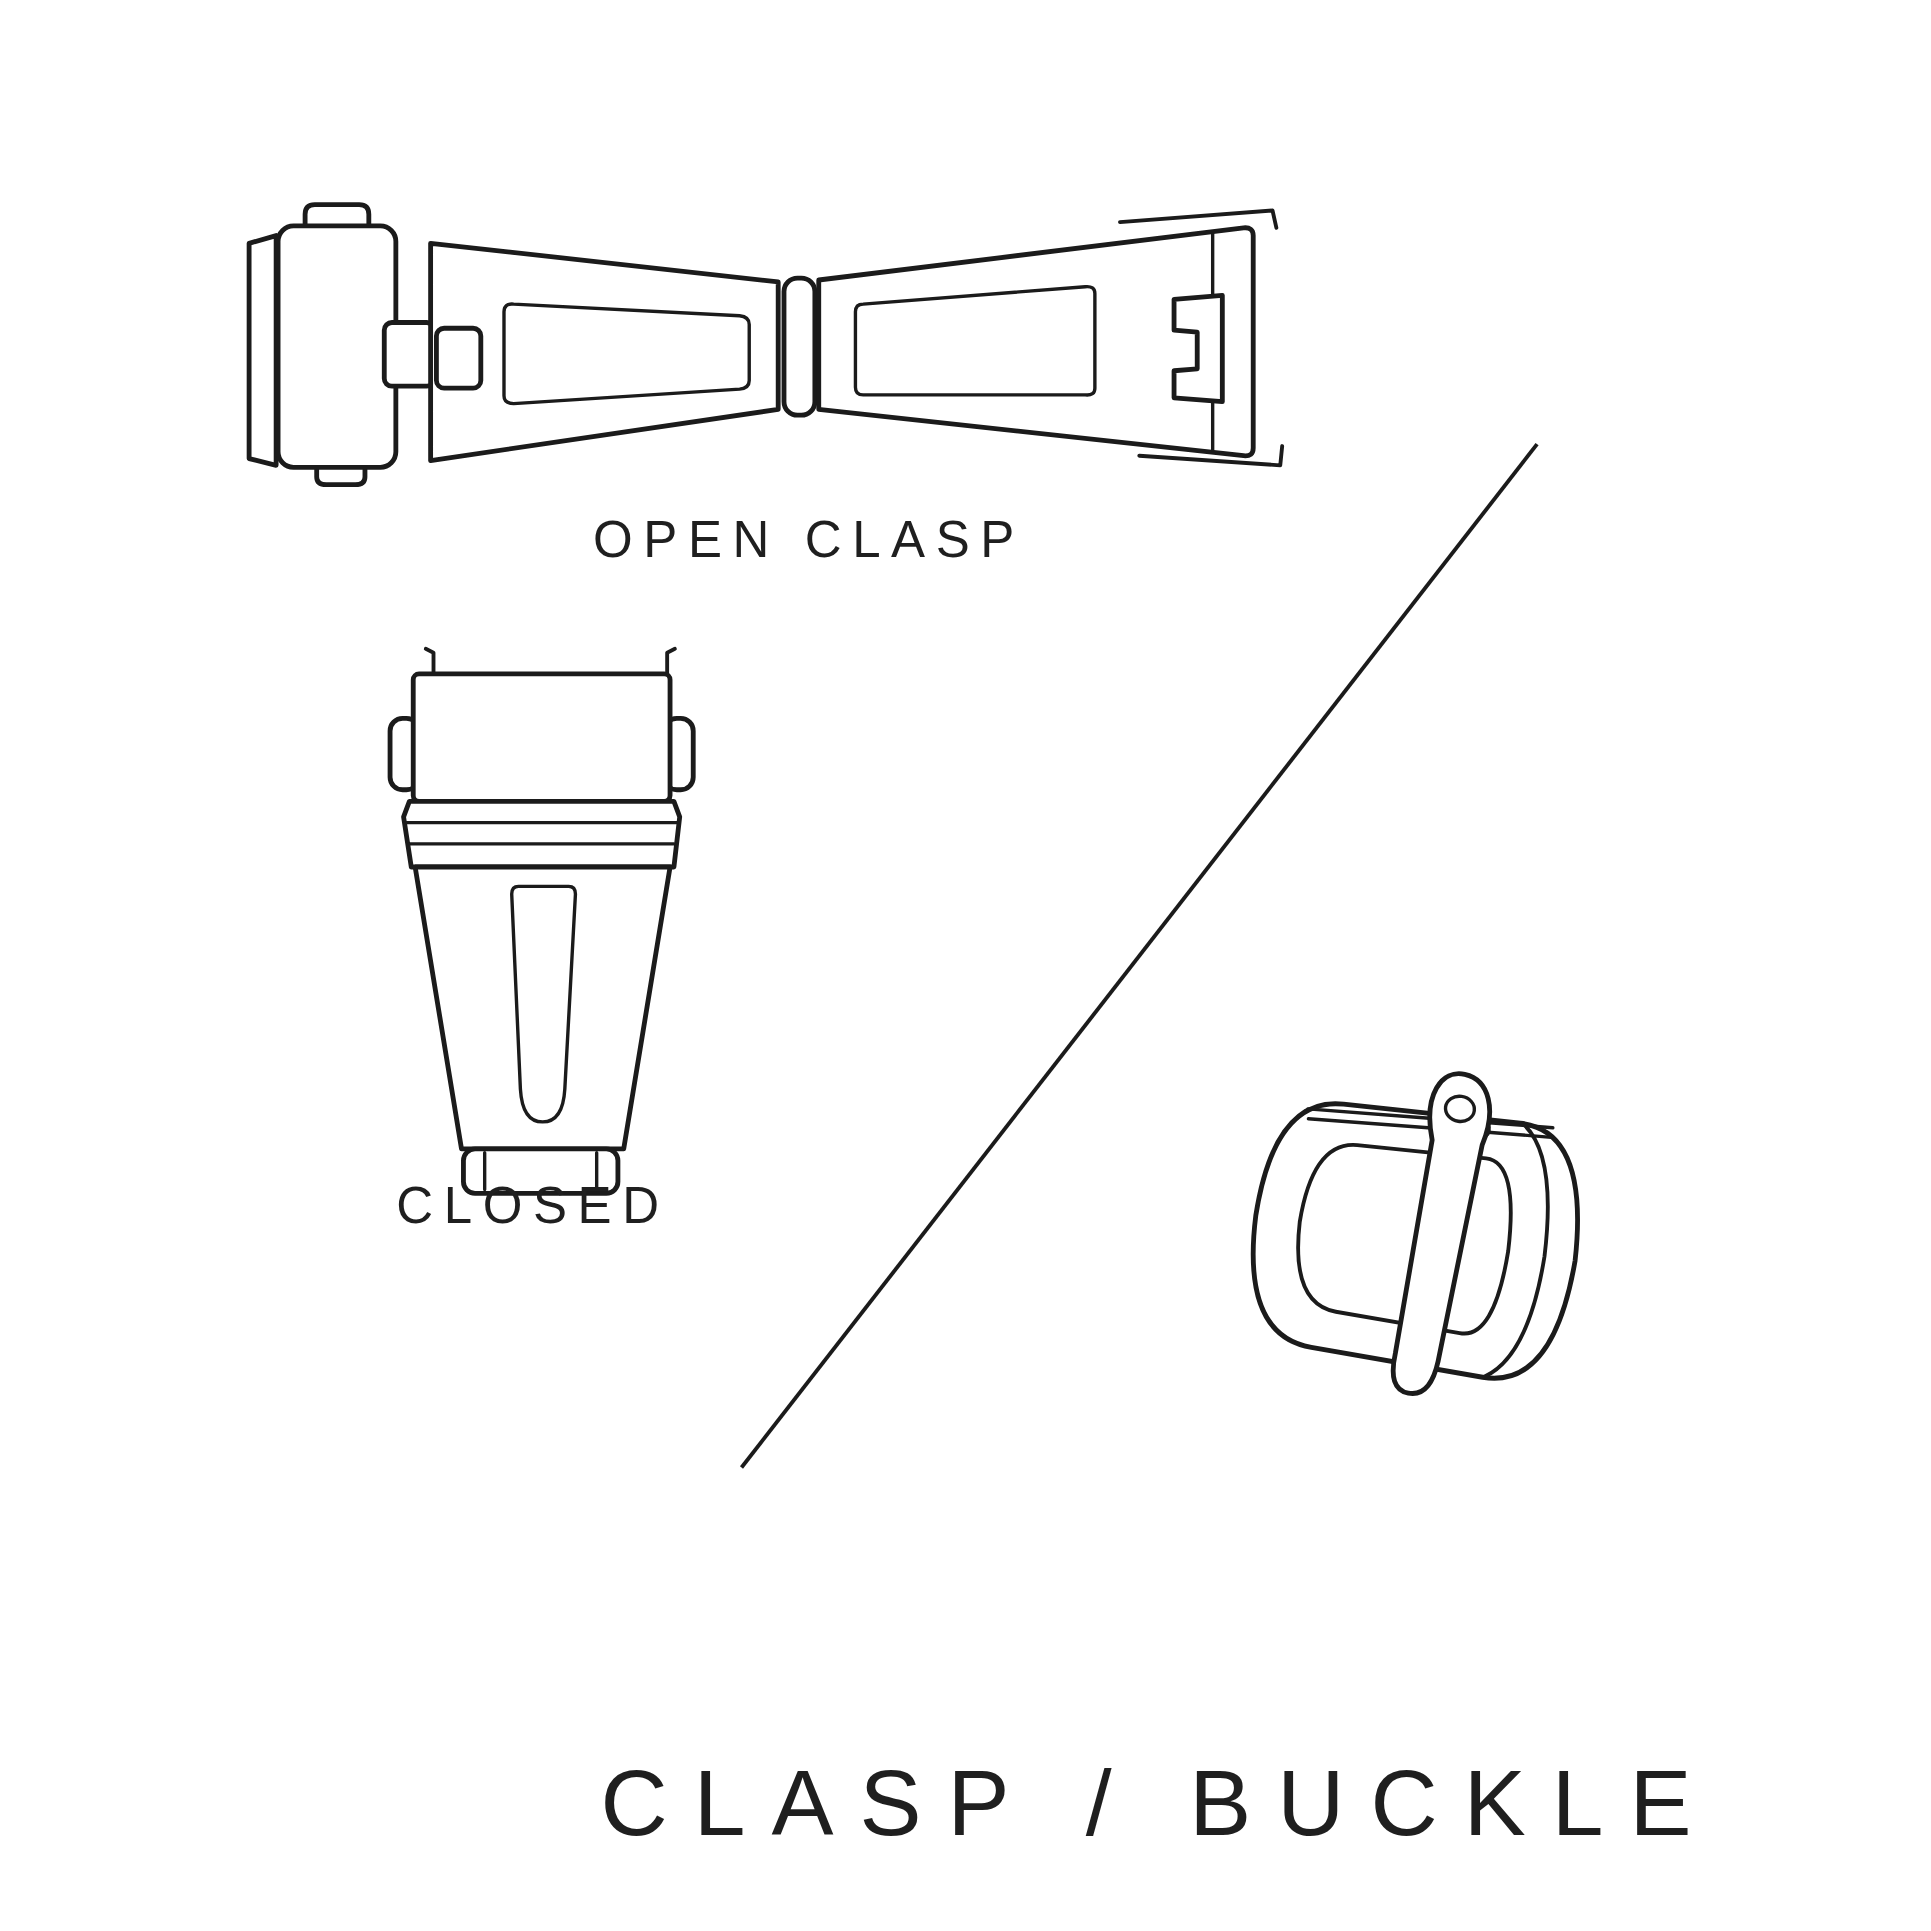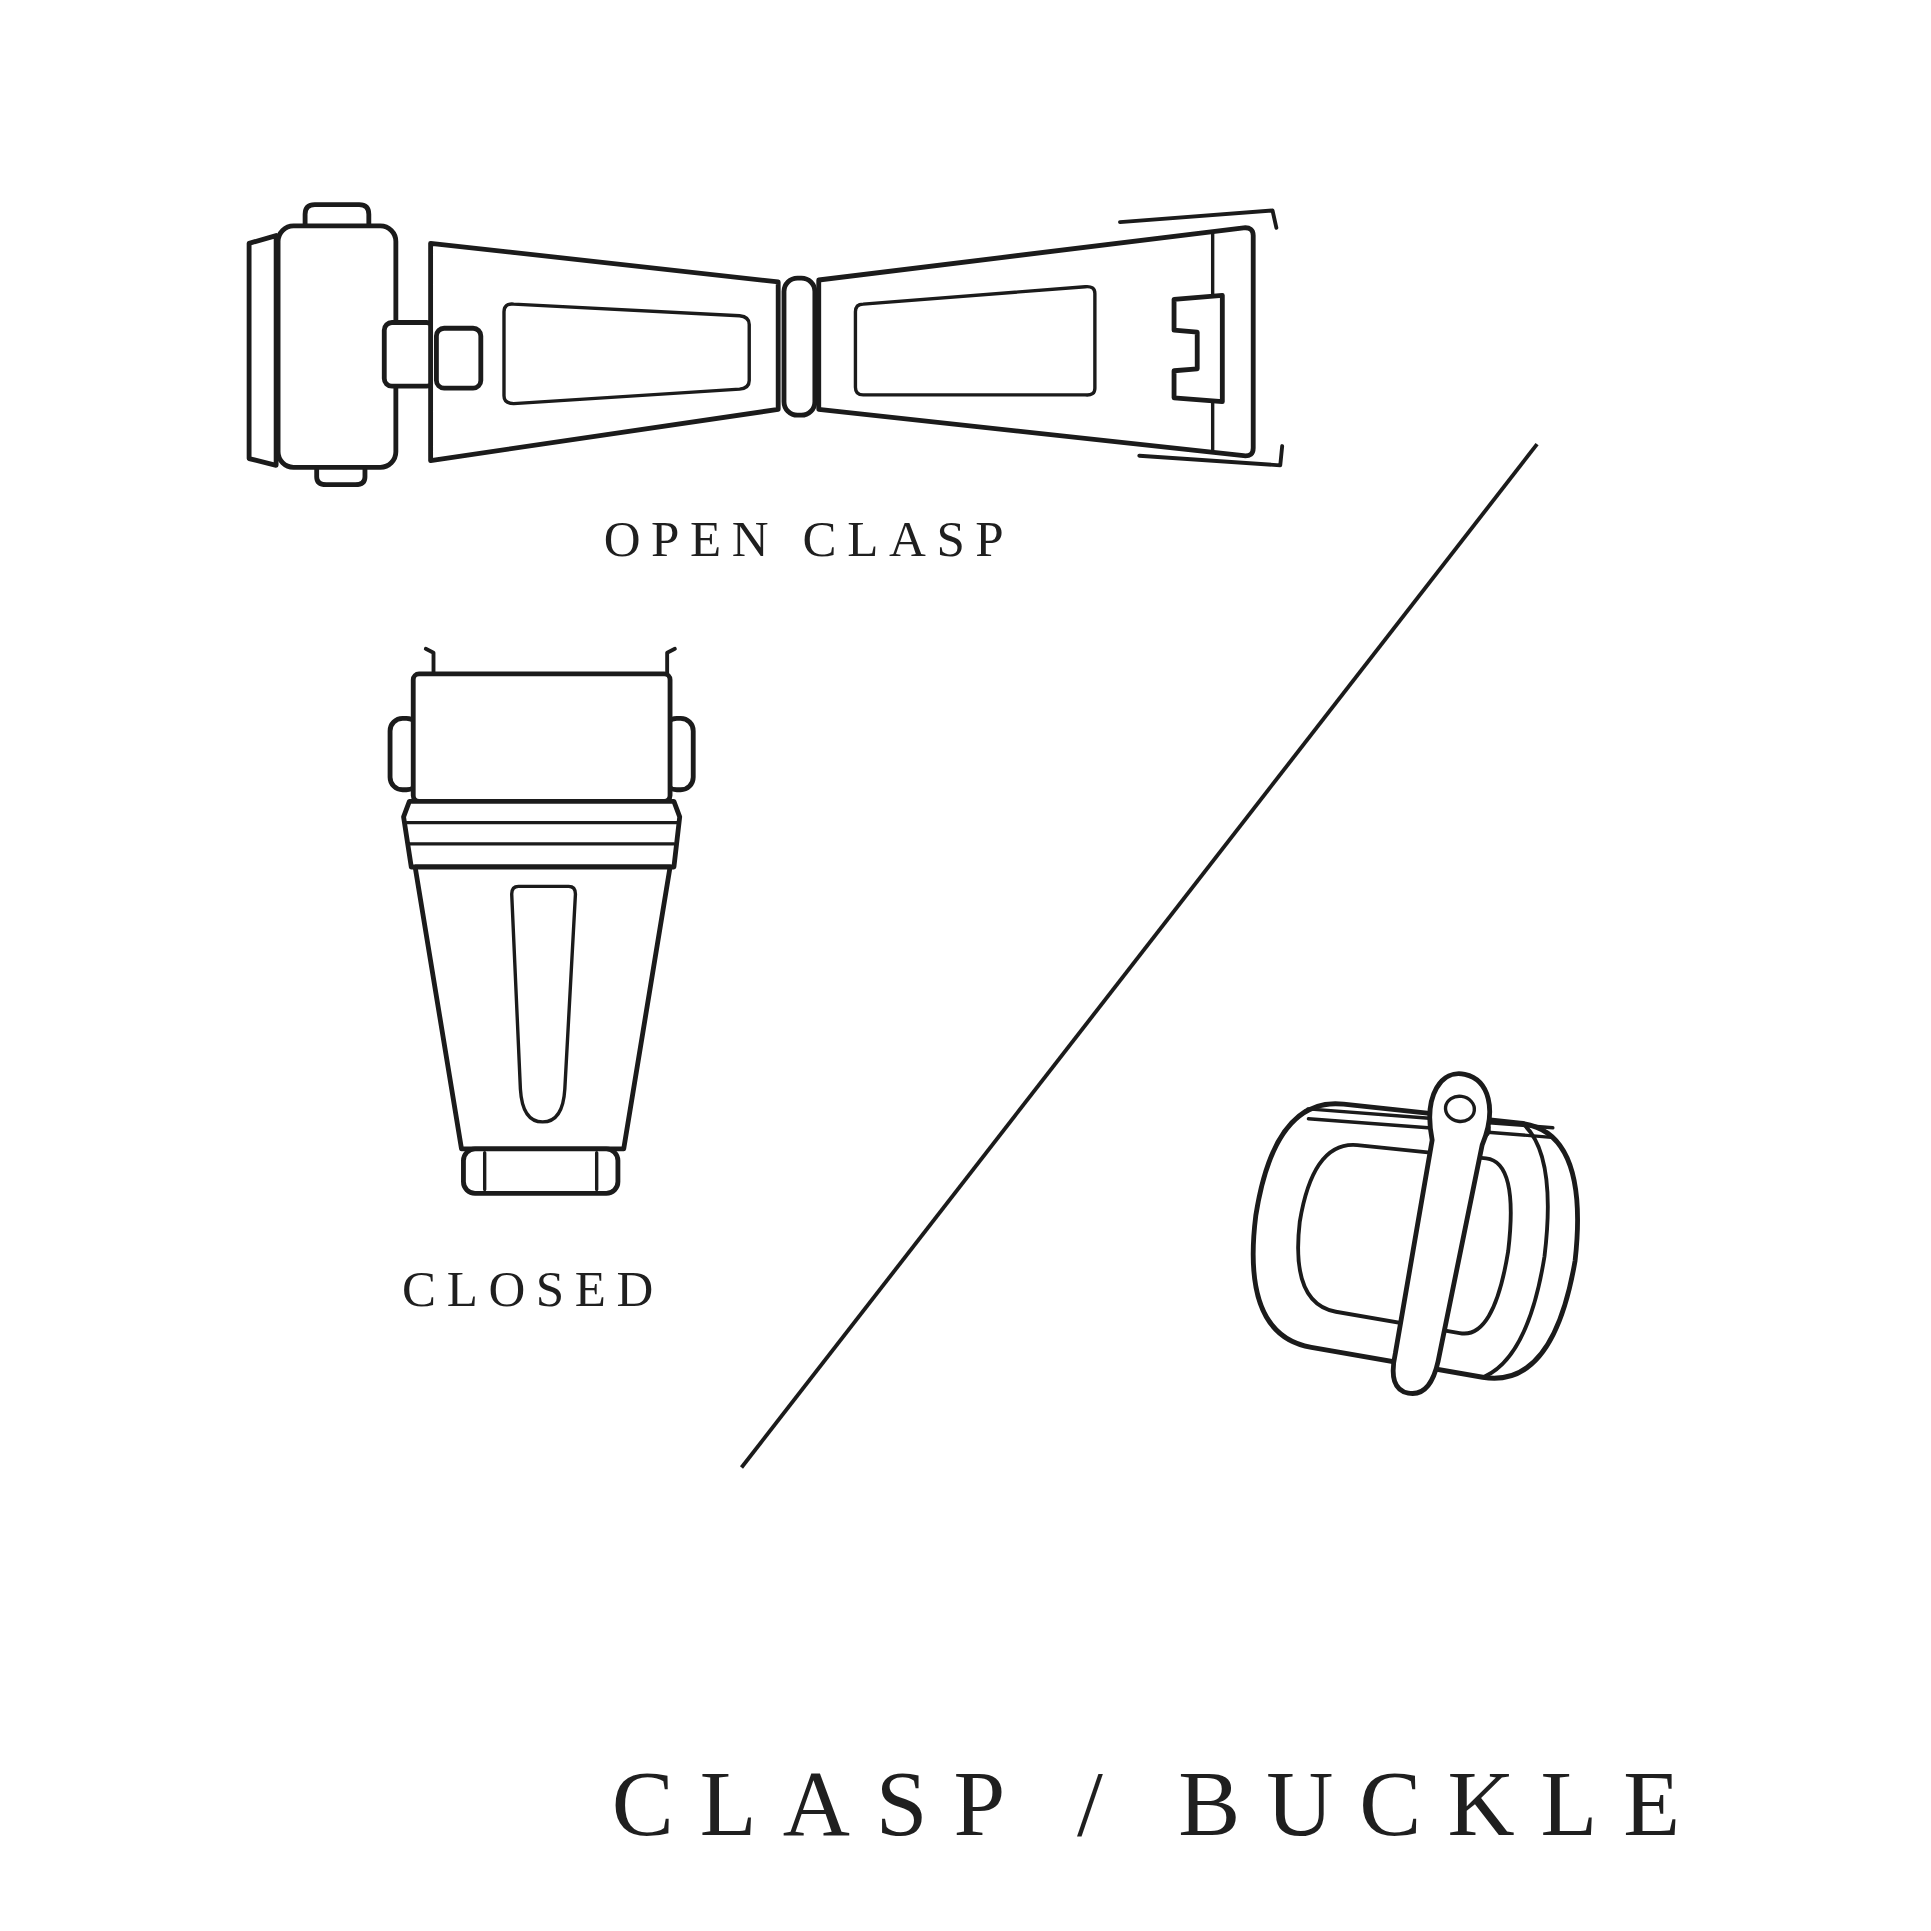--- a/index.html
+++ b/index.html
@@ -21,33 +21,32 @@
     top: 0;
     width: 1931px;
     height: 1931px;
   }
   .caption {
     position: absolute;
     transform: translateX(-50%);
     color: #1f1f1f;
     font-weight: 500;
     white-space: nowrap;
-    font-family: Liberation Serif, serif;
   }
   .caption.small {
     font-size: 51px;
     letter-spacing: 10.6px;
   }
   .caption.big {
     font-size: 93px;
     letter-spacing: 26px;
     font-weight: 500;
   }
   .pos-open   { left: 809px;  top: 510px;  }
-  .pos-closed { left: 533px;  top: 1260px; }
+  .pos-closed { left: 533px;  top: 1176px; }
   .pos-title  { left: 1159px; top: 1711px; margin-top: 39px; }
 </style>
 </head>
 <body>
 
 <div id="canvas">
 
   <svg id="art" viewBox="0 0 2000 2000" xmlns="http://www.w3.org/2000/svg">
 
     <g stroke="#1b1b1b" fill="none" stroke-linejoin="round" stroke-linecap="round">

